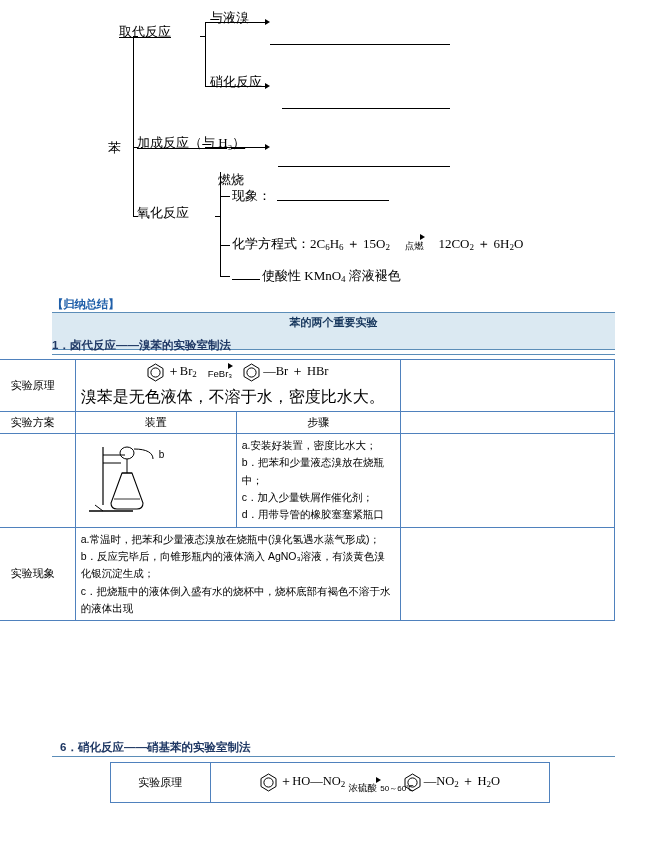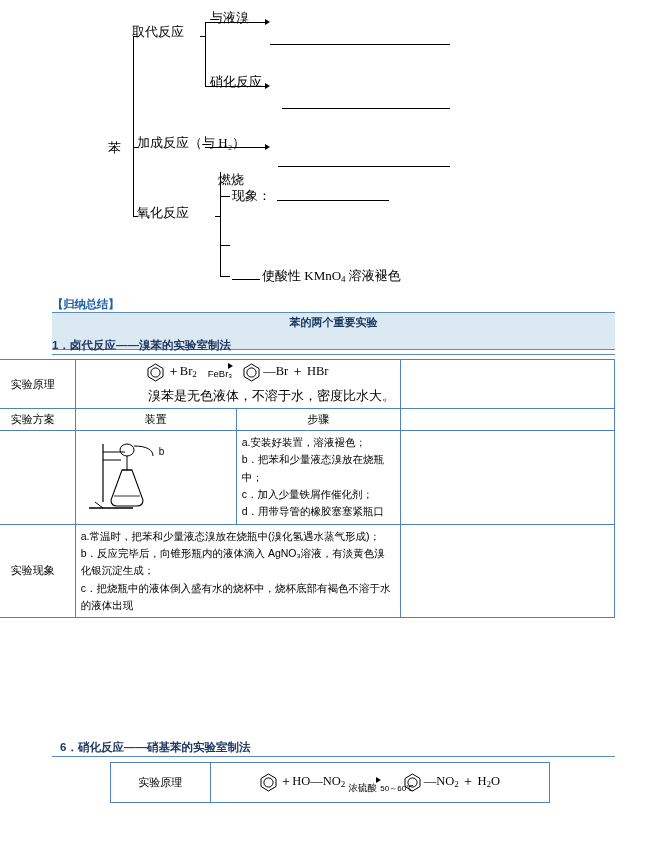--- a/index.html
+++ b/index.html
@@ -110,23 +110,23 @@
   }
   .ctr { text-align: center; }
 
   .eqbox {
     text-align: center;
     font-family: "Liberation Serif", serif;
     font-size: 12.5px;
     white-space: nowrap;
   }
   .note {
-    text-align: right;
-    font-family: "Liberation Sans", sans-serif;
-    font-size: 13px;
+    text-align: left;
+    font-family: "Liberation Sans", sans-serif;
+    font-size: 16px;
     padding-top: 5px;
   }
   .steps {
     font-family: "Liberation Sans", sans-serif;
     font-size: 10.5px;
     line-height: 1.65;
     text-align: left;
   }
 
   
@@ -187,22 +187,22 @@
 </style>
 </head>
 <body>
 
 <div class="map">
 
   <div class="lbl" style="left:108px; top:140px;">苯</div>
 
   <div class="vline" style="left:133px; top:36px; height:180px;"></div>
 
-  <div class="lbl" style="left:132px; top:24px;">取代反应</div>
-  <div class="lbl" style="left:137px; top:135px;">加成反应（与 H₂）</div>
+  <div class="lbl" style="left:119px; top:24px;text-decoration:underline;">取代反应</div>
+  <div class="lbl" style="left:137px; top:135px;text-decoration:underline;">加成反应（与 H₂）</div>
   <div class="lbl" style="left:137px; top:205px;">氧化反应</div>
 
   <div class="hline" style="left:133px; top:36px; width:5px;"></div>
   <div class="hline" style="left:133px; top:147px; width:5px;"></div>
   <div class="hline" style="left:133px; top:216px; width:5px;"></div>
 
   <div class="vline" style="left:205px; top:22px; height:64px;"></div>
   <div class="hline" style="left:200px; top:36px; width:5px;"></div>
 
   <div class="lbl" style="left:210px; top:10px;text-align:right;">与液溴</div>
@@ -223,20 +223,28 @@
   <div class="vline" style="left:220px; top:172px; height:104px;"></div>
   <div class="hline" style="left:215px; top:216px; width:5px;"></div>
 
   <div class="lbl" style="left:200px; top:172px;margin-left:18px;">燃烧</div>
 
   <div class="hline" style="left:220px; top:196px; width:10px;"></div>
   <div class="lbl" style="left:232px; top:188px;">现象：</div>
   <div class="blank" style="left:277px; top:200px; width:112px;"></div>
 
   <div class="hline" style="left:220px; top:245px; width:10px;"></div>
+  <div class="lbl" style="left:232px; top:236px;">
+    <span>化学方程式：2C<span class="sub">6</span>H<span class="sub">6</span> ＋ 15O<span class="sub">2</span></span>
+    <span class="rxnarrow" style="width:42px;">
+      <span class="top">点燃</span>
+      <span class="shaft"></span>
+    </span>
+    <span>12CO<span class="sub">2</span> ＋ 6H<span class="sub">2</span>O</span>
+  </div>
 
   <div class="hline" style="left:220px; top:276px; width:10px;"></div>
   <div class="blank" style="left:232px; top:279px; width:28px;"></div>
   <div class="lbl" style="left:262px; top:268px;">使酸性 KMnO<span class="sub">4</span> 溶液褪色</div>
 </div>
 
 <div class="summary-tag">【归纳总结】</div>
 <div class="banner">
   <span>苯的两个重要实验</span>
 </div>
@@ -310,21 +318,21 @@
           <path d="M41 30 L30 60 Q30 66 36 66 L56 66 Q62 66 62 60 L51 30 Z" fill="none" stroke="#000" stroke-width="1.1"></path>
           <line x1="33" y1="56" x2="59" y2="56" stroke="#000" stroke-width="0.8"></line>
 
           <path d="M53 6 C66 6 72 10 72 16" fill="none" stroke="#000" stroke-width="1"></path>
         </svg>
         <div class="tag" style="left:78px; top:6px;">b</div>
         <div class="tag" style="left:2px; top:26px;"></div>
       </div>
     </td>
     <td>
-      <div class="steps">a.安装好装置，溶液褪色；</div>
+      <div class="steps">a.安装好装置，密度比水大；</div>
       <div class="steps">b．把苯和少量液态溴放在烧瓶中；</div>
       <div class="steps">c．加入少量铁屑作催化剂；</div>
       <div class="steps">d．用带导管的橡胶塞塞紧瓶口</div>
     </td>
     <td>&nbsp;</td>
   </tr>
 
   <tr>
     <td class="ctr">实验现象</td>
     <td colspan="2">

